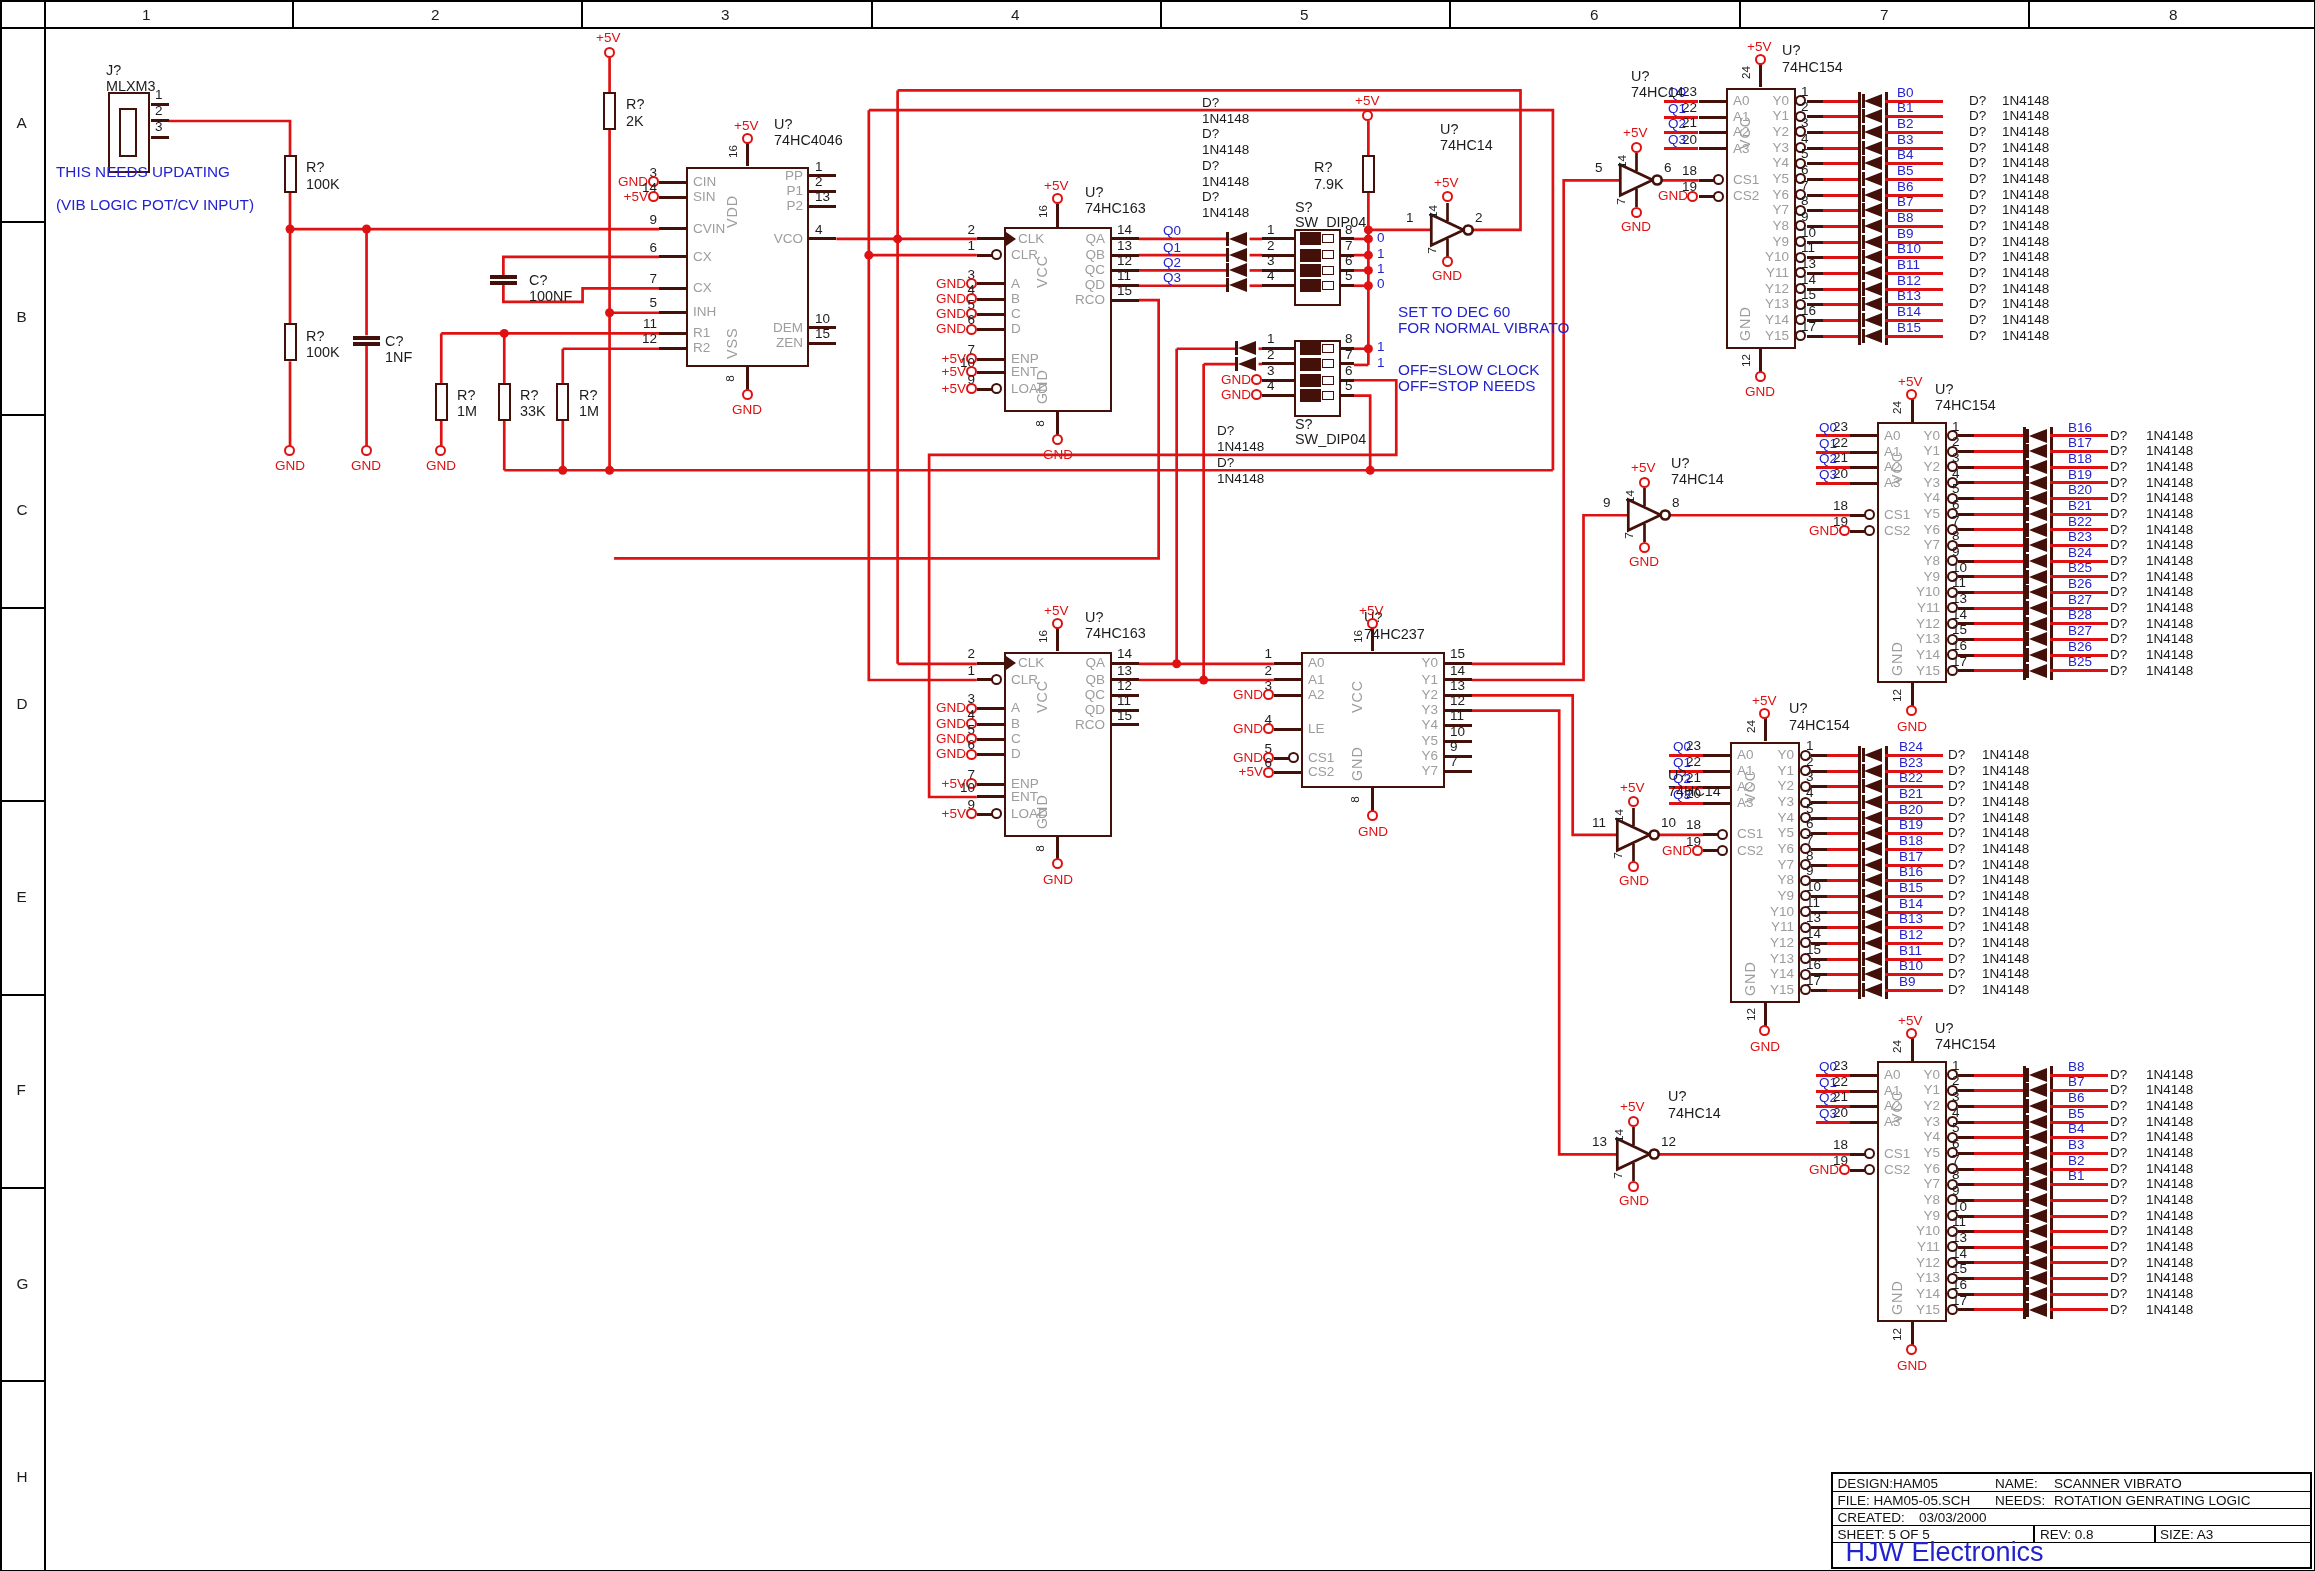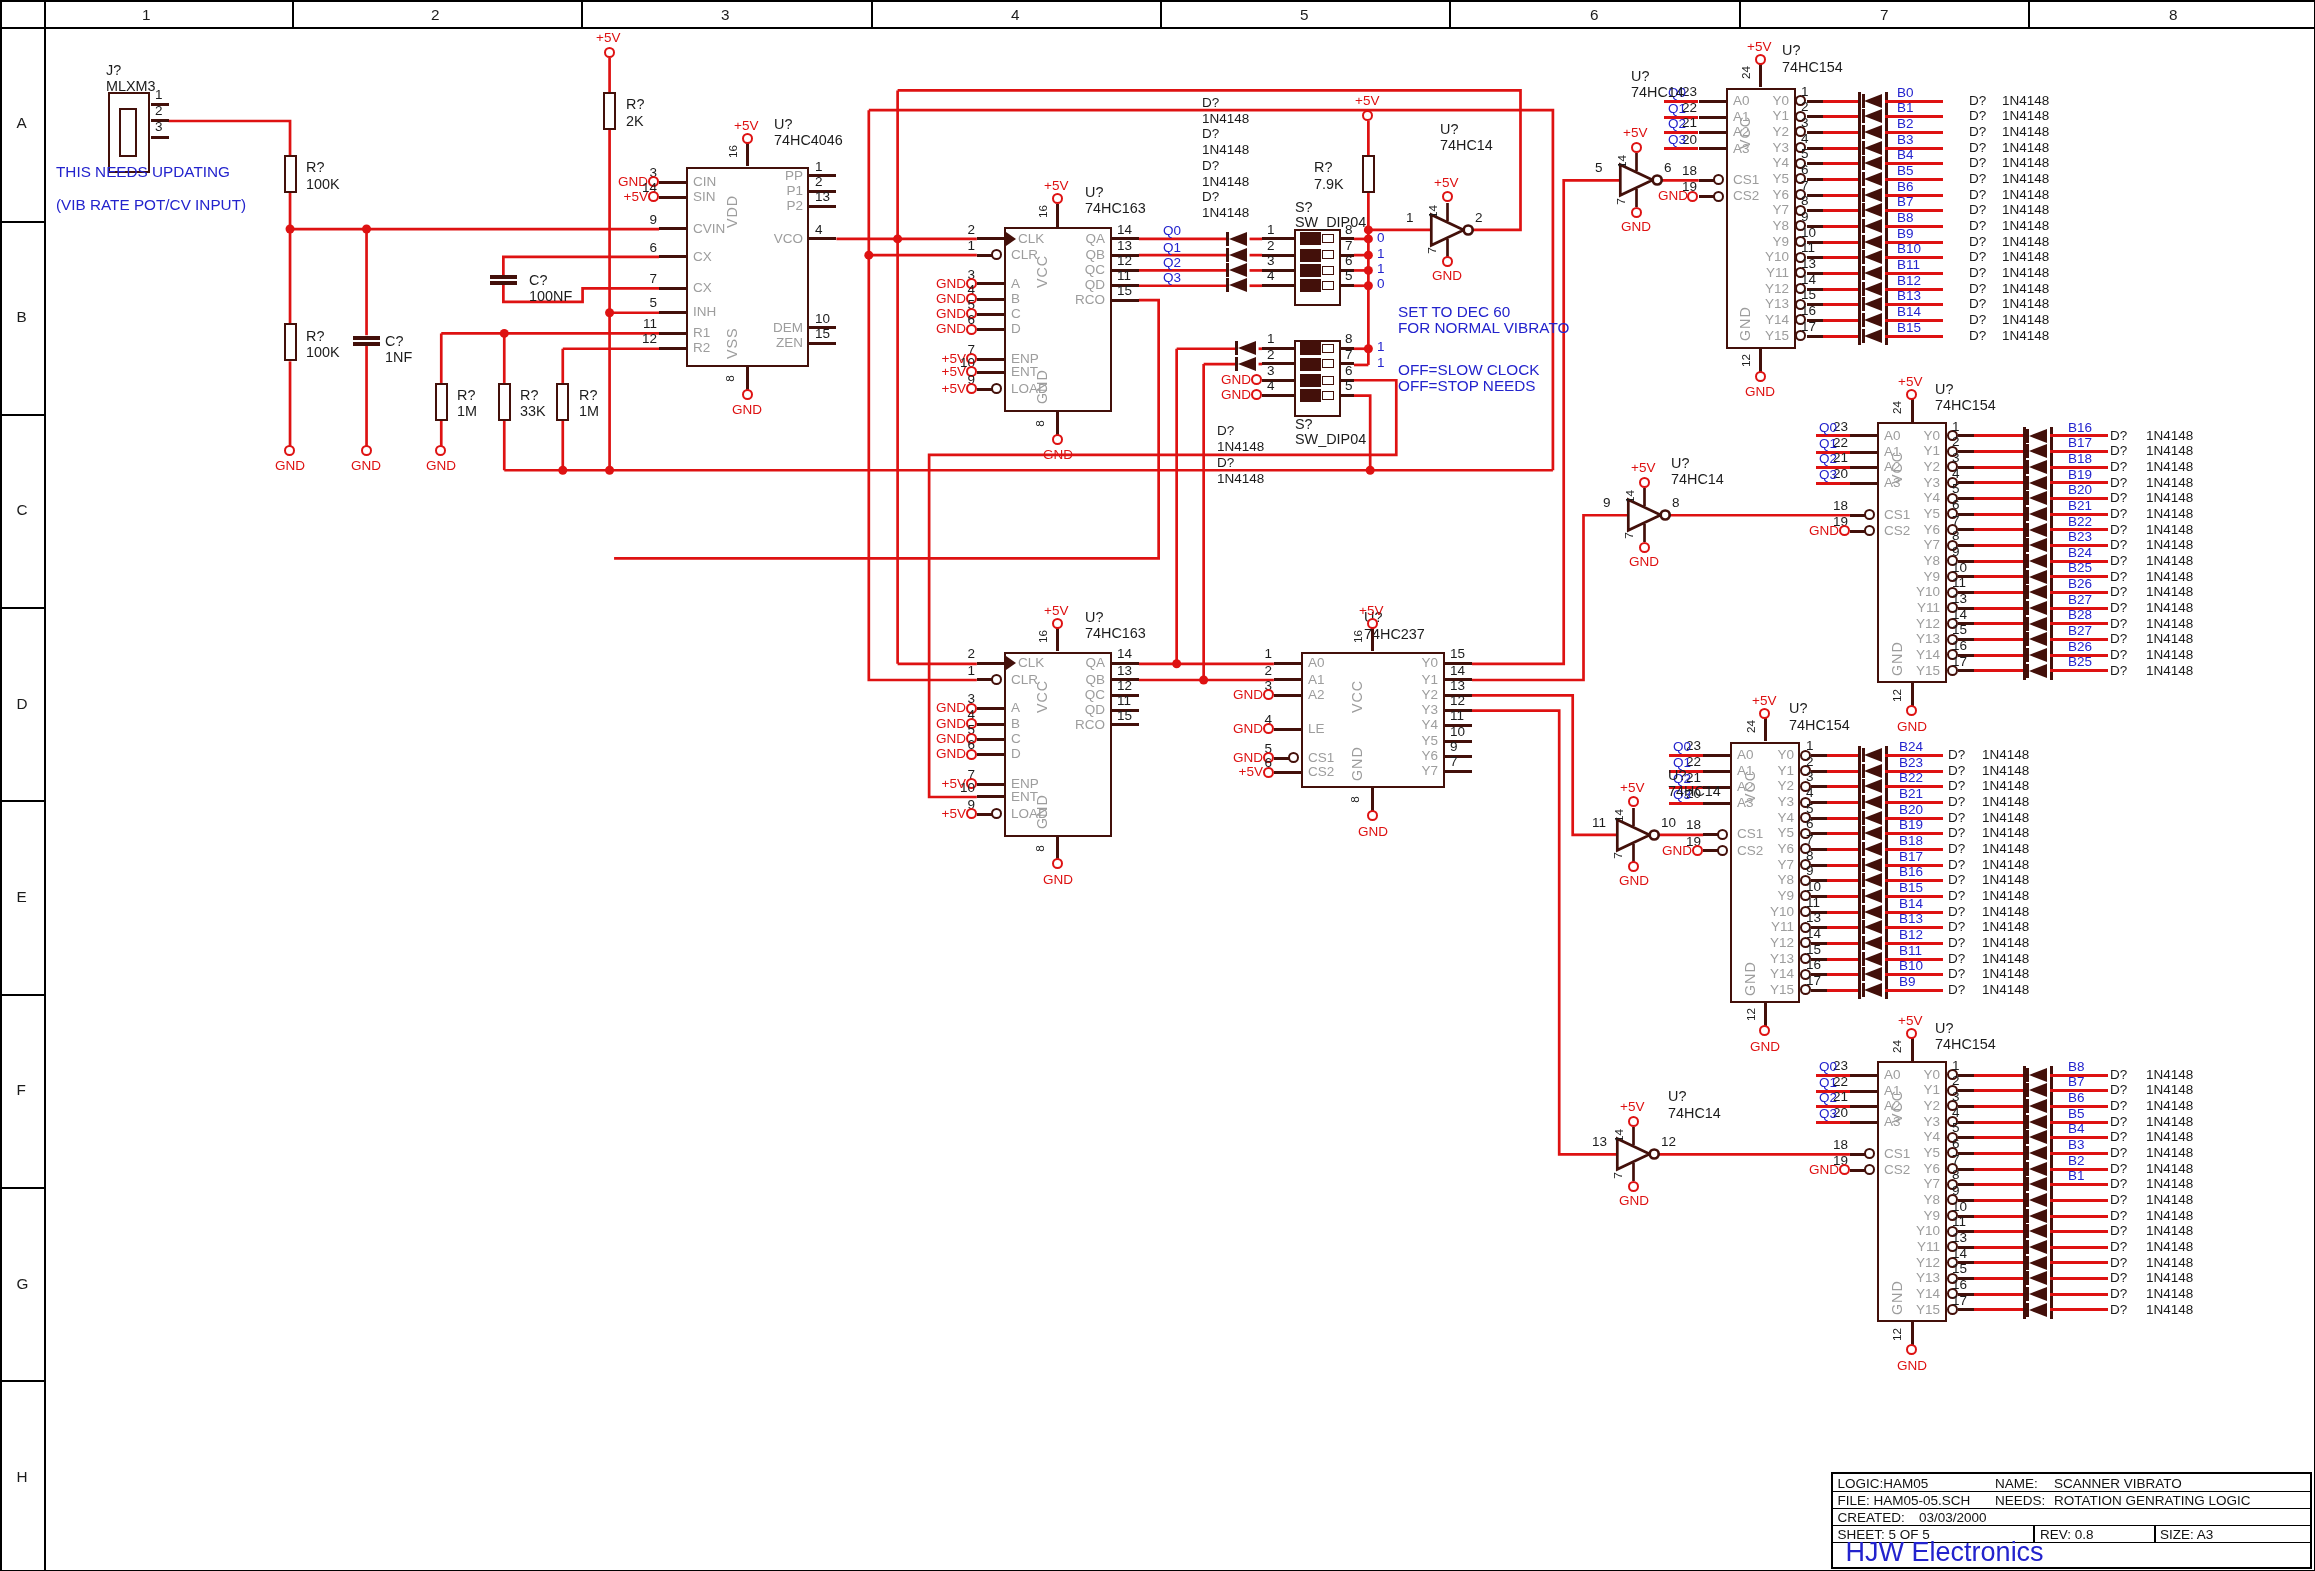--- a/index.html
+++ b/index.html
@@ -1513,34 +1513,34 @@
       <div class="t " style="left: 1200px; top: 173px;">1N4148</div>
       <div class="t " style="left: 1200px; top: 188px;">D?</div>
       <div class="t " style="left: 1200px; top: 204px;">1N4148</div>
       <div class="t " style="left: 1215px; top: 422px;">D?</div>
       <div class="t " style="left: 1215px; top: 438px;">1N4148</div>
       <div class="t " style="left: 1215px; top: 454px;">D?</div>
       <div class="t " style="left: 1215px; top: 470px;">1N4148</div>
     </div>
 
   <div class="t b big" style="left:54px;top:162px">THIS NEEDS UPDATING</div>
-  <div class="t b big" style="left:54px;top:195px">(VIB RATE POT/CV INPUT)</div>
+  <div class="t b big" style="left:54px;top:195px">(VIB LOGIC POT/CV INPUT)</div>
   <div class="t b big" style="left:1396px;top:302px">SET TO DEC 60</div>
   <div class="t b big" style="left:1396px;top:318px">FOR NORMAL VIBRATO</div>
   <div class="t b big" style="left:1396px;top:360px">OFF=SLOW CLOCK</div>
   <div class="t b big" style="left:1396px;top:376px">OFF=STOP NEEDS</div>
 
   <div class="tbl" style="left:1829px;top:1470px;width:481px;height:97px">
     <div class="tbrow" style="top:0;height:17px"></div>
     <div class="tbrow" style="top:17px;height:17px"></div>
     <div class="tbrow" style="top:34px;height:17px"></div>
     <div class="tbrow" style="top:51px;height:17px"></div>
     <div class="tbv" style="left:200px;top:51px;height:17px"></div>
     <div class="tbv" style="left:321px;top:51px;height:17px"></div>
-    <div class="tbt" style="left:4.5px;top:1.8px">LOGIC:HAM05</div>
+    <div class="tbt" style="left:4.5px;top:1.8px">DESIGN:HAM05</div>
     <div class="tbt" style="left:162px;top:1.8px">NAME:</div>
     <div class="tbt" style="left:221px;top:1.8px">SCANNER VIBRATO</div>
     <div class="tbt" style="left:4.5px;top:19px">FILE: HAM05-05.SCH</div>
     <div class="tbt" style="left:162px;top:19px">NEEDS:</div>
     <div class="tbt" style="left:221px;top:19px">ROTATION GENRATING LOGIC</div>
     <div class="tbt" style="left:4.5px;top:36px">CREATED:</div>
     <div class="tbt" style="left:86px;top:36px">03/03/2000</div>
     <div class="tbt" style="left:4.5px;top:53px">SHEET: 5    OF  5</div>
     <div class="tbt" style="left:207px;top:53px">REV:  0.8</div>
     <div class="tbt" style="left:327px;top:53px">SIZE:  A3</div>

